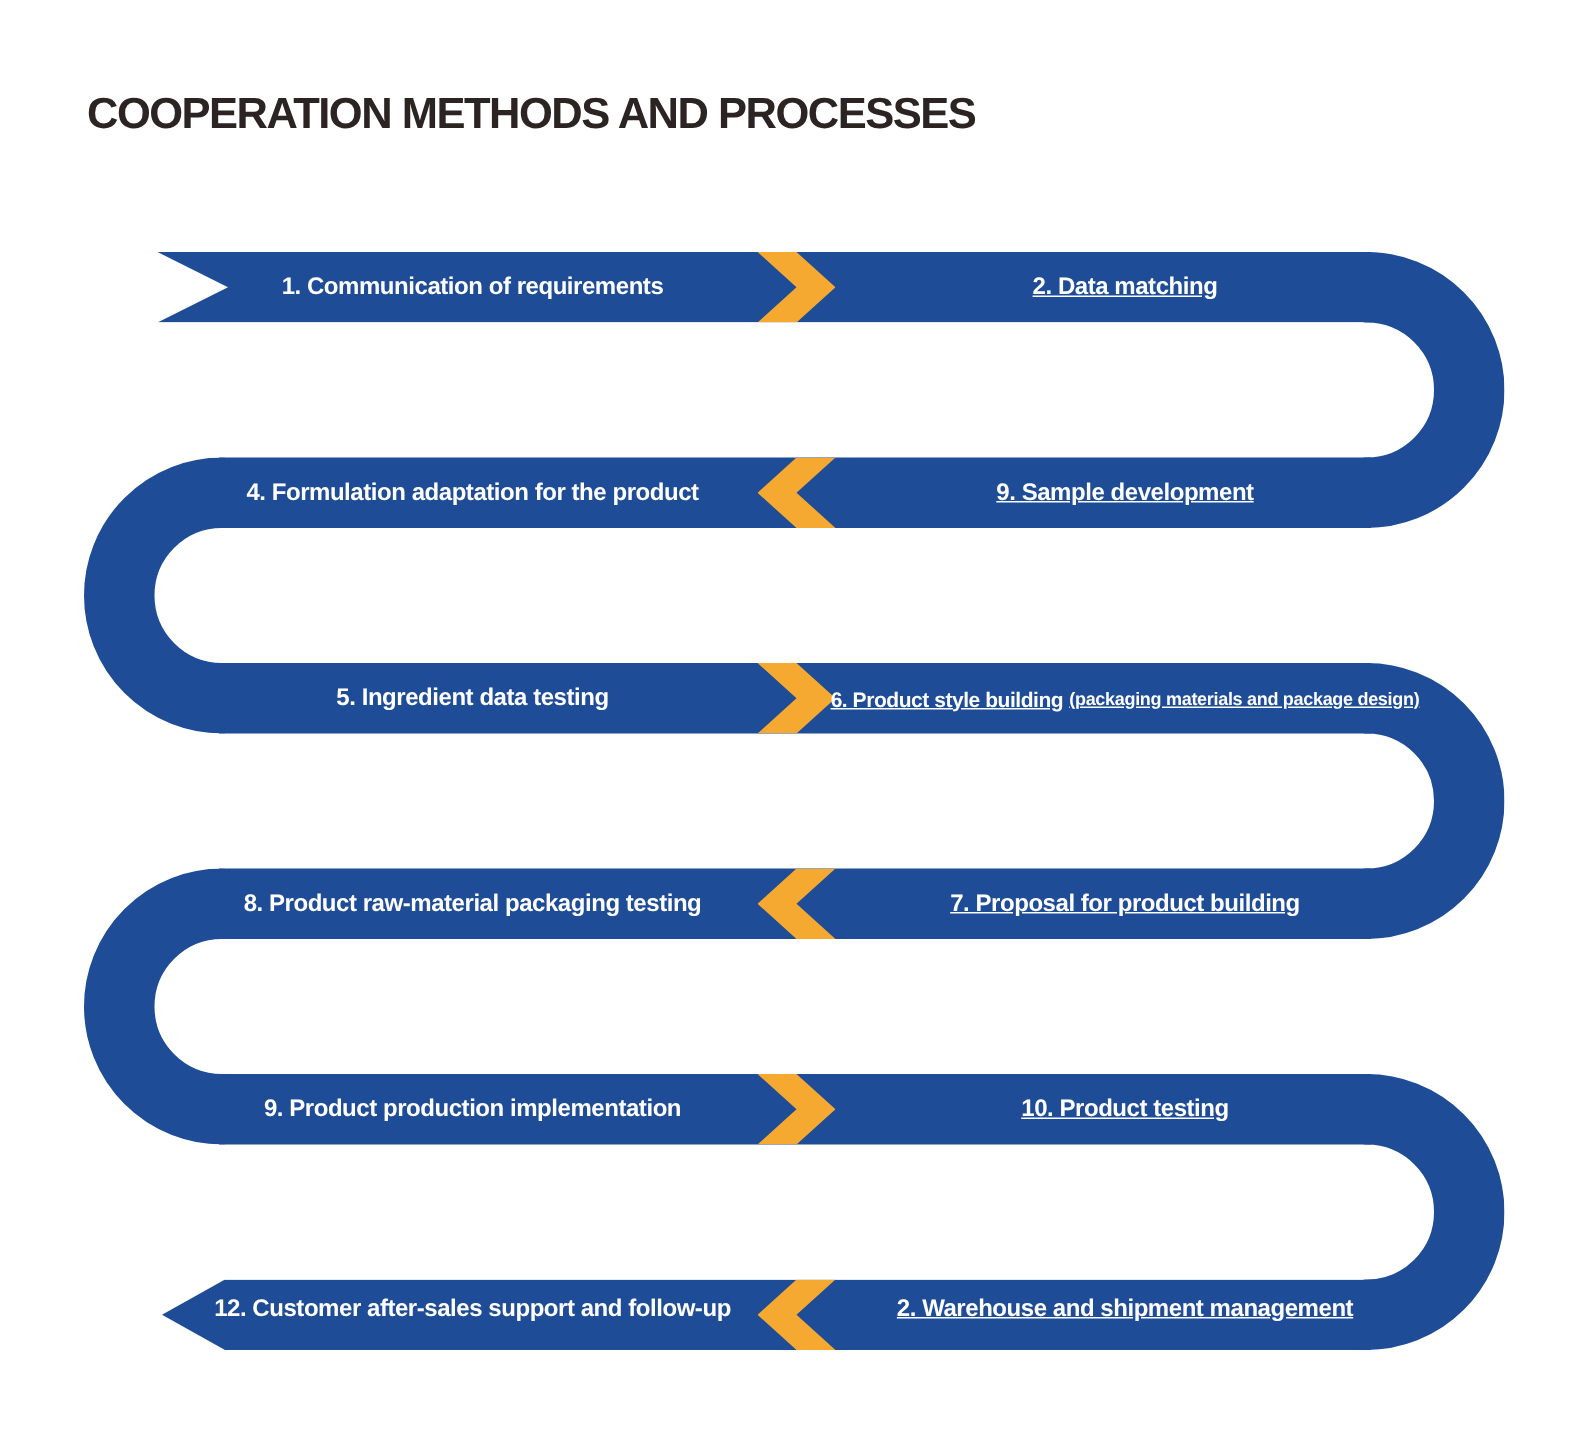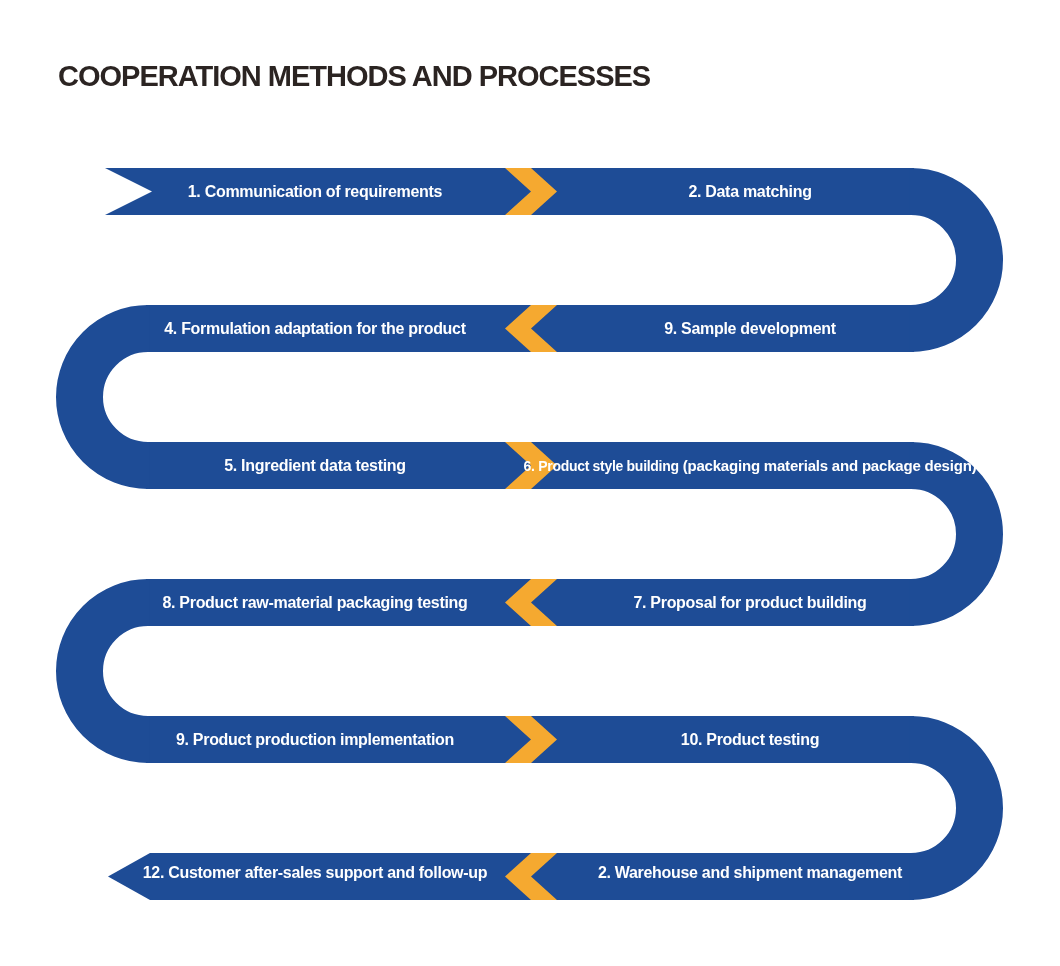--- a/index.html
+++ b/index.html
@@ -37,24 +37,24 @@
   .chev.dir-left{clip-path:polygon(100% 0,50% 0,0 50%,50% 100%,100% 100%,50% 50%);}
   .chev.r1{top:168px}.chev.r2{top:305px}.chev.r3{top:442px}
   .chev.r4{top:579px}.chev.r5{top:716px}.chev.r6{top:853px}
   
   .lbl{
     position:absolute;height:47px;display:flex;align-items:center;justify-content:center;
     color:var(--step-text,#FFFFFF);font-size:16px;font-weight:700;letter-spacing:-0.3px;
     white-space:nowrap;text-align:center;
   }
   .lbl.side-left{left:120px;width:390px;}
-  .lbl.side-right{left:560px;width:380px;}
+  .lbl.side-right{left:560px;width:380px;text-decoration:underline;}
   .lbl.r1{top:168px}.lbl.r2{top:305px}.lbl.r3{top:442px}
   .lbl.r4{top:579px}.lbl.r5{top:716px}.lbl.r6{top:849px}
-  .lbl .note{font-size:15px;font-weight:700;margin-left:4px;letter-spacing:-0.2px;}
+  .lbl .note{font-size:12px;font-weight:700;margin-left:4px;letter-spacing:-0.2px;}
   .lbl.compact{font-size:14px;}
 </style>
 </head>
 <body>
 
 <div class="canvas">
 
   <h1 class="title">COOPERATION METHODS AND PROCESSES</h1>
 
   <div>

